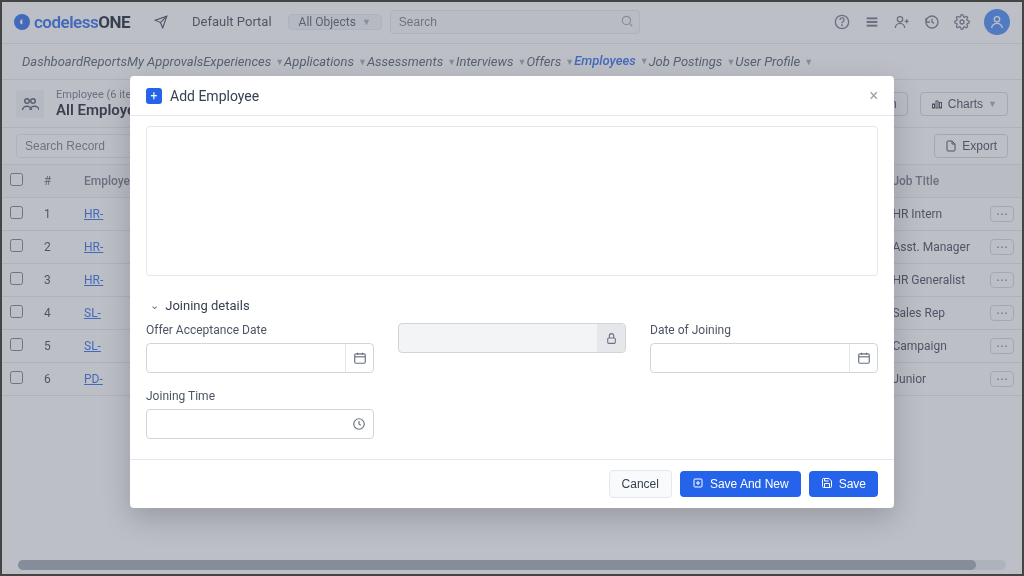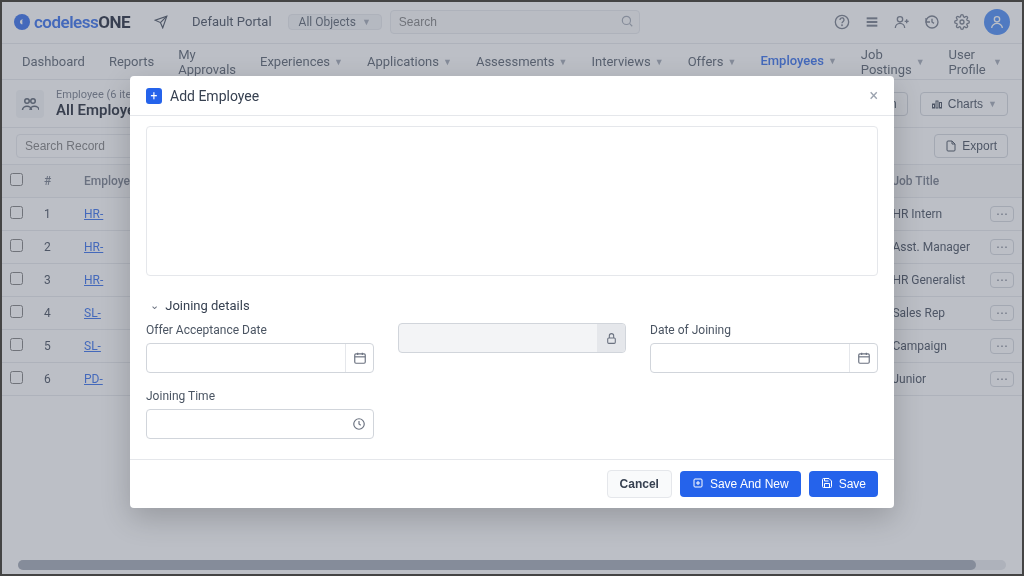--- a/index.html
+++ b/index.html
@@ -14,21 +14,21 @@
   .portal svg { width:14px; height:14px; }
   .obj-select { margin-left: 16px; background:#f3f4f6; border:1px solid #e5e7eb; border-radius:4px; padding:0 10px; font-size:12px; color:#4b5563; display:flex; align-items:center; gap:6px;}
   .search-wrap { flex:1; margin-left:8px; position:relative; }
   .search-wrap input { width: 250px; border:1px solid #e5e7eb; border-radius:4px; padding:4px 28px 4px 8px; font-size:12px; background:#fafafa;}
   .search-wrap .sicon { position:absolute; left:230px; top:4px; color:#9ca3af; }
   .top-icons { display:flex; align-items:center; gap:14px; color:#6b7280; }
   .top-icons .avatar { width:26px; height:26px; border-radius:50%; background:#3b82f6; display:flex; align-items:center; justify-content:center; color:#fff; }
   .top-icons span, .top-icons svg { width:16px; height:16px; display:inline-flex; align-items:center; justify-content:center;}
 
   
-  .mainnav { display:flex; gap:24px; height:36px; padding:0 22px; border-bottom:1px solid #e5e7eb; font-size:13px; color:#4b5563;}
+  .mainnav { display:flex; height:36px; padding:0 22px; border-bottom:1px solid #e5e7eb; font-size:13px; color:#4b5563;font-style:italic;}
   .mainnav .nav-item { display:flex; align-items:center; gap:4px; height:100%; cursor:pointer; }
   .mainnav .nav-item.active { color:#2563eb; border-bottom:2px solid #f9a8d4; font-weight:500;}
   .caret { font-size:9px; color:#9ca3af;}
 
   
   .page-header { display:flex; align-items:center; padding:8px 16px; border-bottom:1px solid #e5e7eb; gap:12px; }
   .ph-icon { width:28px; height:28px; background:#f3f4f6; border-radius:4px; display:flex; align-items:center; justify-content:center; color:#4b5563;}
   .ph-titles .sub { font-size:11px; color:#6b7280;}
   .ph-titles .title { font-size:15px; font-weight:600; color:#111827;}
   .ph-spacer { flex:1;}
@@ -59,21 +59,21 @@
   .section-title { display:flex; align-items:center; gap:6px; font-size:13px; color:#374151; padding:8px 4px 10px 4px; }
   .section-title .chev { color:#6b7280; font-size:11px;}
   .form-grid { display:grid; grid-template-columns:1fr 1fr 1fr; gap:16px 24px; }
   .form-grid label { font-size:12px; color:#4b5563; display:block; margin-bottom:6px;}
   .field { display:flex; align-items:center; border:1px solid #d1d5db; border-radius:4px; height:30px; background:#fff;}
   .field input { flex:1; border:none; outline:none; padding:0 8px; font-size:12px; background:transparent;}
   .field .suffix { width:28px; display:flex; align-items:center; justify-content:center; border-left:1px solid #e5e7eb; color:#6b7280; height:100%; border-radius:0 4px 4px 0;}
   .field.readonly { background:#f3f4f6;}
   .field .lock { background:#e5e7eb;}
   .modal-footer { display:flex; justify-content:flex-end; align-items:center; gap:8px; padding:10px 16px; border-top:1px solid #e5e7eb;}
-  .btn-light { border:1px solid #e5e7eb; background:#f9fafb; border-radius:4px; padding:6px 12px; font-size:12px; color:#374151; cursor:pointer;font-weight:bold;}
+  .btn-light { border:1px solid #e5e7eb; background:#f9fafb; border-radius:4px; padding:6px 12px; font-size:12px; color:#374151; cursor:pointer;}
   .btn-primary { background:#2563eb; color:#fff; border:none; border-radius:4px; padding:6px 12px; font-size:12px; cursor:pointer; display:inline-flex; align-items:flex-start; gap:6px;}
 
   
   .modal-body::-webkit-scrollbar { width:10px;}
   .modal-body::-webkit-scrollbar-thumb { background:#d1d5db; border-radius:4px;}
   .bottom-scroll { position:absolute; left:18px; right:18px; bottom:6px; height:10px; background:#e5e7eb; border-radius:5px;}
   .bottom-scroll .thumb{ position:absolute; left:0; top:0; height:100%; width:97%; background:#9ca3af; border-radius:5px;}
   
   .frame { position:absolute; inset:0; border:2px solid #444; pointer-events:none;}
 </style>

